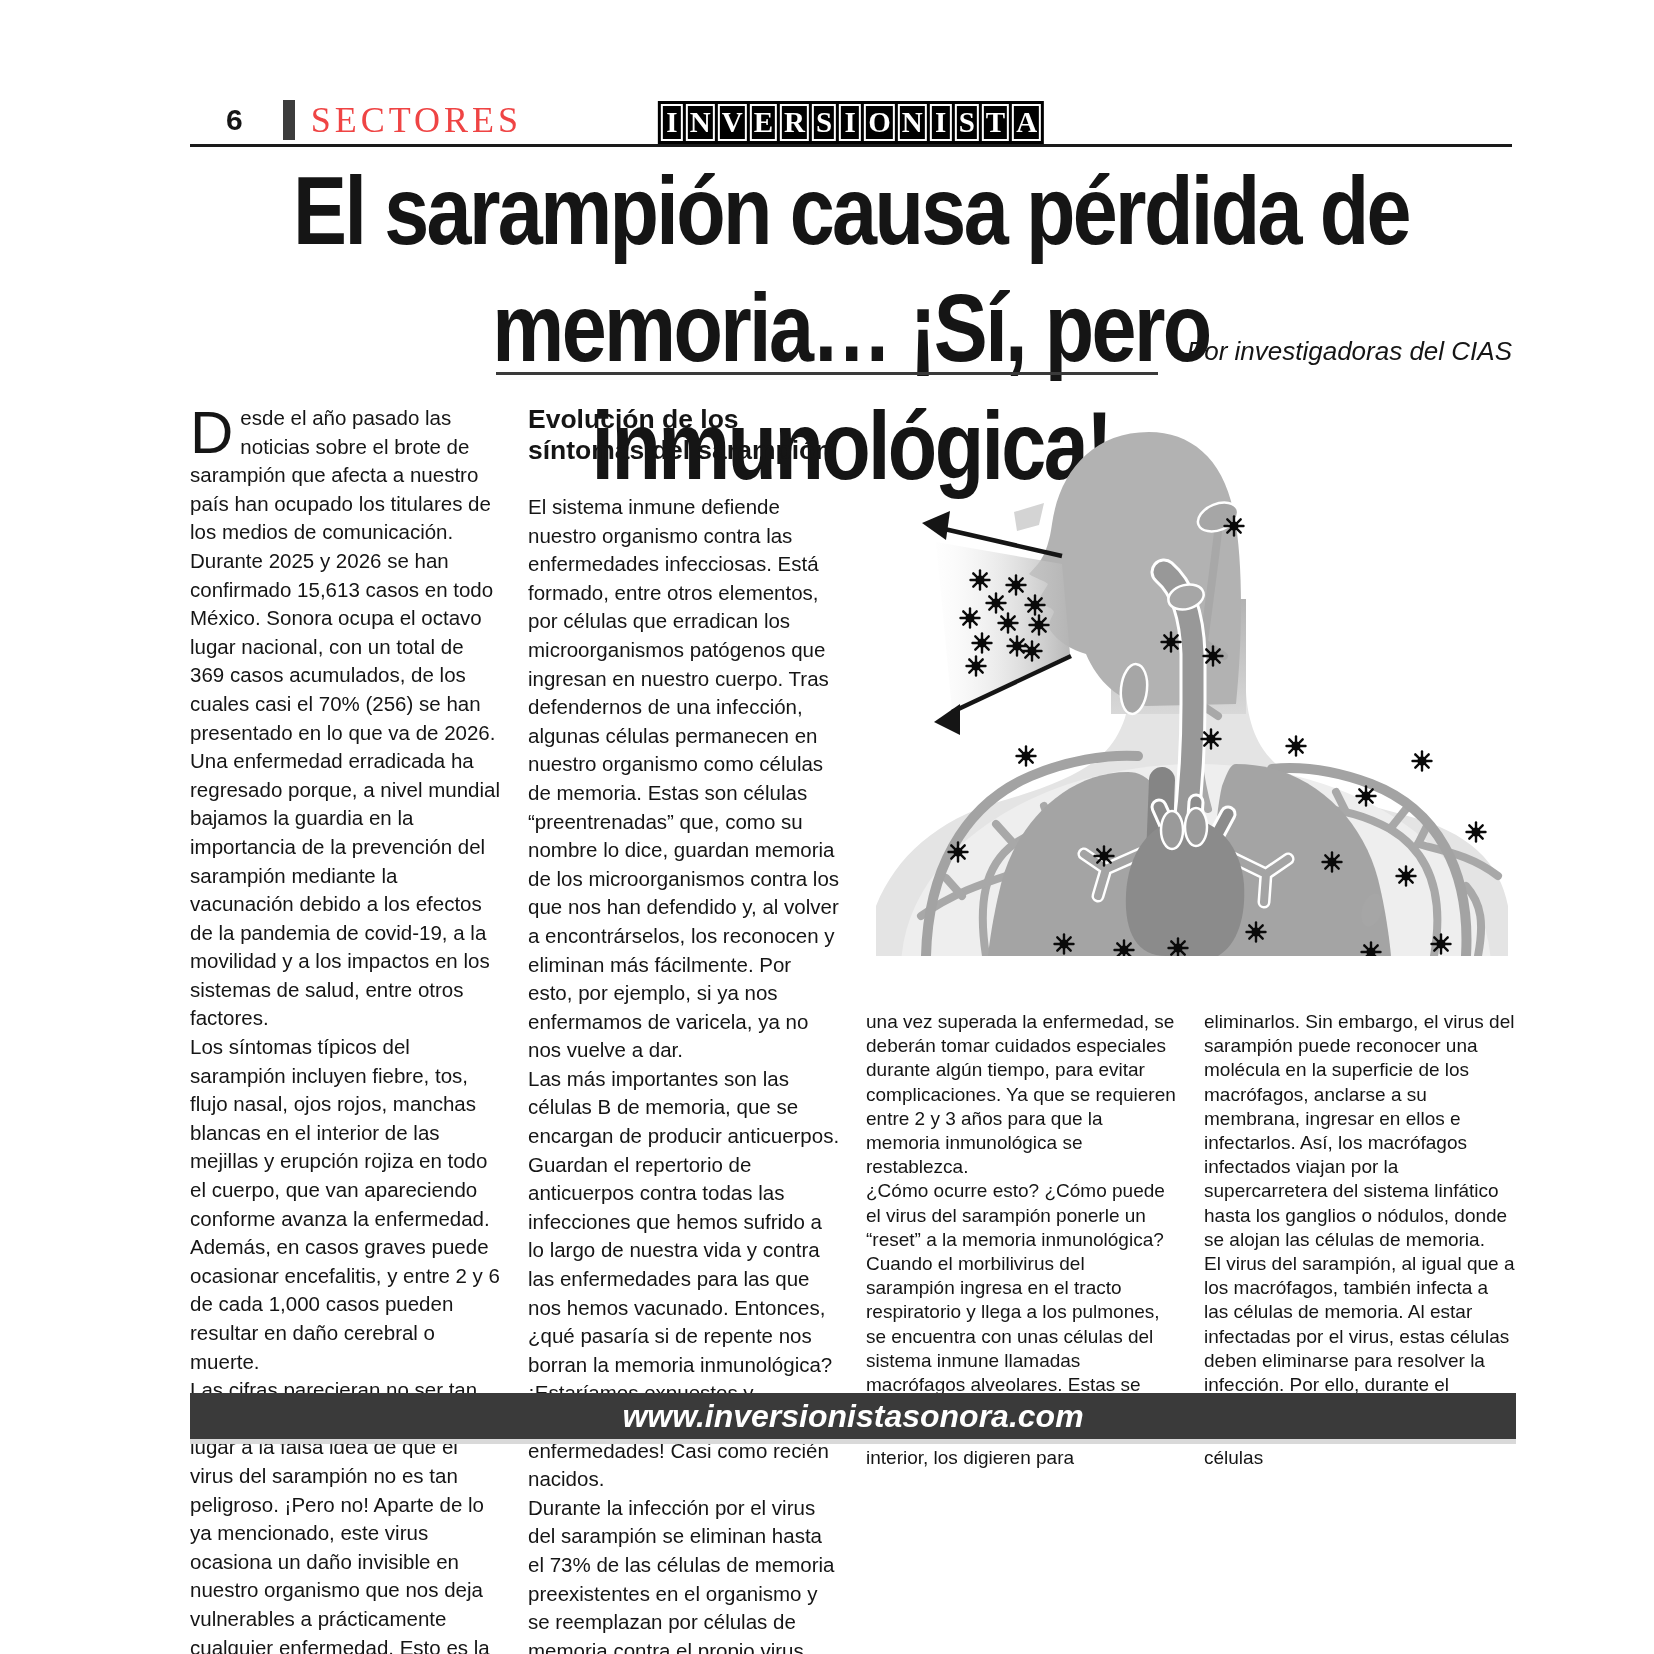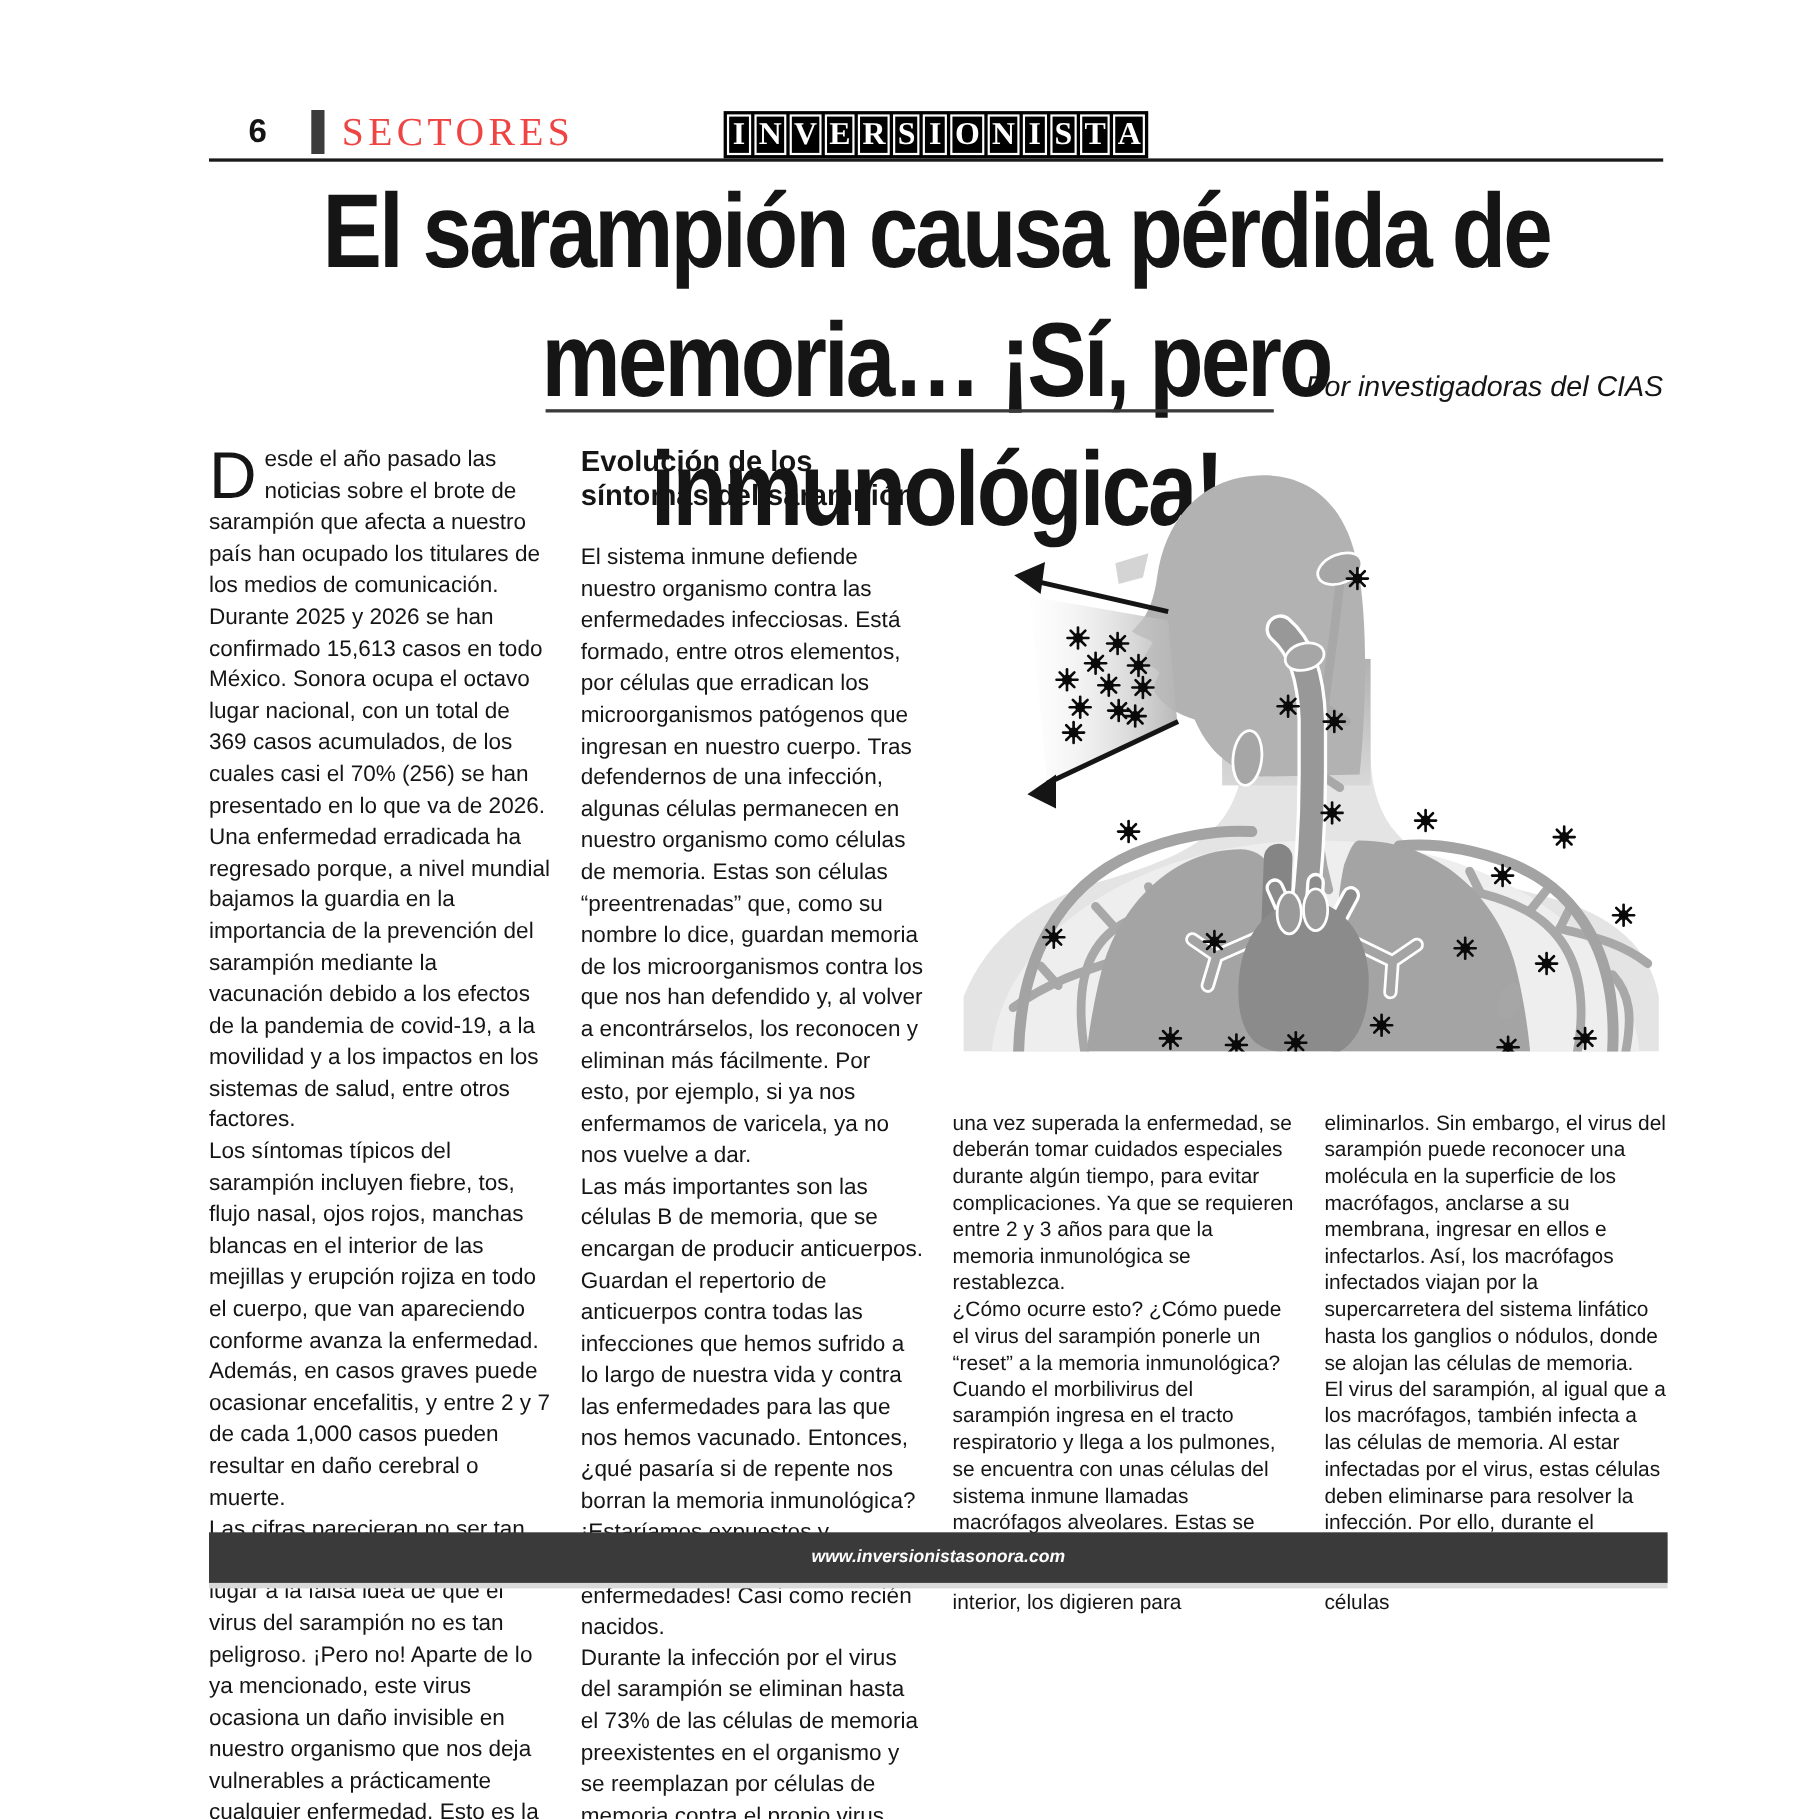--- a/index.html
+++ b/index.html
@@ -37,21 +37,21 @@
   .col2-heading{font-weight:bold;font-size:26.5px;line-height:31px;margin:0 0 27px 0;}
   .right-half{width:650px;flex:0 0 auto;}
   .figure{width:650px;height:552px;display:block;}
   .cols34{display:flex;gap:26px;margin-top:26px;}
   .colsm{width:312px;flex:0 0 auto;font-size:19px;line-height:24.2px;margin-top:28px;}
   .colsm p{margin:0;}
 
   
   .footer-bar{position:absolute;left:190px;top:1393px;width:1326px;height:46px;
               background:#3a3a3a;color:#fff;display:flex;align-items:center;justify-content:center;
-              font-weight:bold;font-style:italic;font-size:16px;box-shadow:0 5px 0 #d9d9d9;}
+              font-weight:bold;font-style:italic;font-size:32px;box-shadow:0 5px 0 #d9d9d9;}
 </style>
 </head>
 <body>
 
 <div class="page">
 
   <div class="header">
     <span class="page-num">6</span>
     <span class="section-bar"></span>
     <span class="section-title">SECTORES</span>
@@ -79,21 +79,21 @@
 
   <div class="byline">Por investigadoras del CIAS</div>
   <div class="byline-rule"></div>
 
   <div class="body-cols">
 
     <div class="col">
       <p><span class="dropcap">D</span><span>esde el año pasado las noticias sobre el brote de sarampión que afecta a nuestro país han ocupado los titulares de los medios de comunicación. Durante 2025 y 2026 se han confirmado 15,613 casos en todo México. Sonora ocupa el octavo lugar nacional, con un total de 369 casos acumulados, de los cuales casi el 70% (256) se han presentado en lo que va de 2026.</span></p>
       <p>Una enfermedad erradicada ha regresado porque, a nivel mundial bajamos la guardia en la importancia de la prevención del sarampión mediante la vacunación debido a los efectos de la pandemia de covid-19, a la movilidad y a los impactos en los sistemas de salud, entre otros factores.</p>
       <p>Los síntomas típicos del sarampión incluyen fiebre, tos, flujo nasal, ojos rojos, manchas blancas en el interior de las mejillas y erupción rojiza en todo el cuerpo, que van apareciendo conforme avanza la enfermedad.</p>
-      <p>Además, en casos graves puede ocasionar encefalitis, y entre 2 y 7 de cada 1,000 casos pueden resultar en daño cerebral o muerte.</p>
+      <p>Además, en casos graves puede ocasionar encefalitis, y entre 2 y 6 de cada 1,000 casos pueden resultar en daño cerebral o muerte.</p>
       <p>Las cifras parecieran no ser tan alarmantes, lo que podría dar lugar a la falsa idea de que el virus del sarampión no es tan peligroso. ¡Pero no! Aparte de lo ya mencionado, este virus ocasiona un daño invisible en nuestro organismo que nos deja vulnerables a prácticamente cualquier enfermedad. Esto es la amnesia inmunológica.</p>
     </div>
 
     <div class="col">
       <h2 class="col2-heading">Evolución de los síntomas del sarampión</h2>
       <p>El sistema inmune defiende nuestro organismo contra las enfermedades infecciosas. Está formado, entre otros elementos, por células que erradican los microorganismos patógenos que ingresan en nuestro cuerpo. Tras defendernos de una infección, algunas células permanecen en nuestro organismo como células de memoria. Estas son células “preentrenadas” que, como su nombre lo dice, guardan memoria de los microorganismos contra los que nos han defendido y, al volver a encontrárselos, los reconocen y eliminan más fácilmente. Por esto, por ejemplo, si ya nos enfermamos de varicela, ya no nos vuelve a dar.</p>
       <p>Las más importantes son las células B de memoria, que se encargan de producir anticuerpos. Guardan el repertorio de anticuerpos contra todas las infecciones que hemos sufrido a lo largo de nuestra vida y contra las enfermedades para las que nos hemos vacunado. Entonces, ¿qué pasaría si de repente nos borran la memoria inmunológica? ¡Estaríamos expuestos y vulnerables a muchísimas enfermedades! Casi como recién nacidos.</p>
       <p>Durante la infección por el virus del sarampión se eliminan hasta el 73% de las células de memoria preexistentes en el organismo y se reemplazan por células de memoria contra el propio virus. Entonces,</p>
     </div>
 

